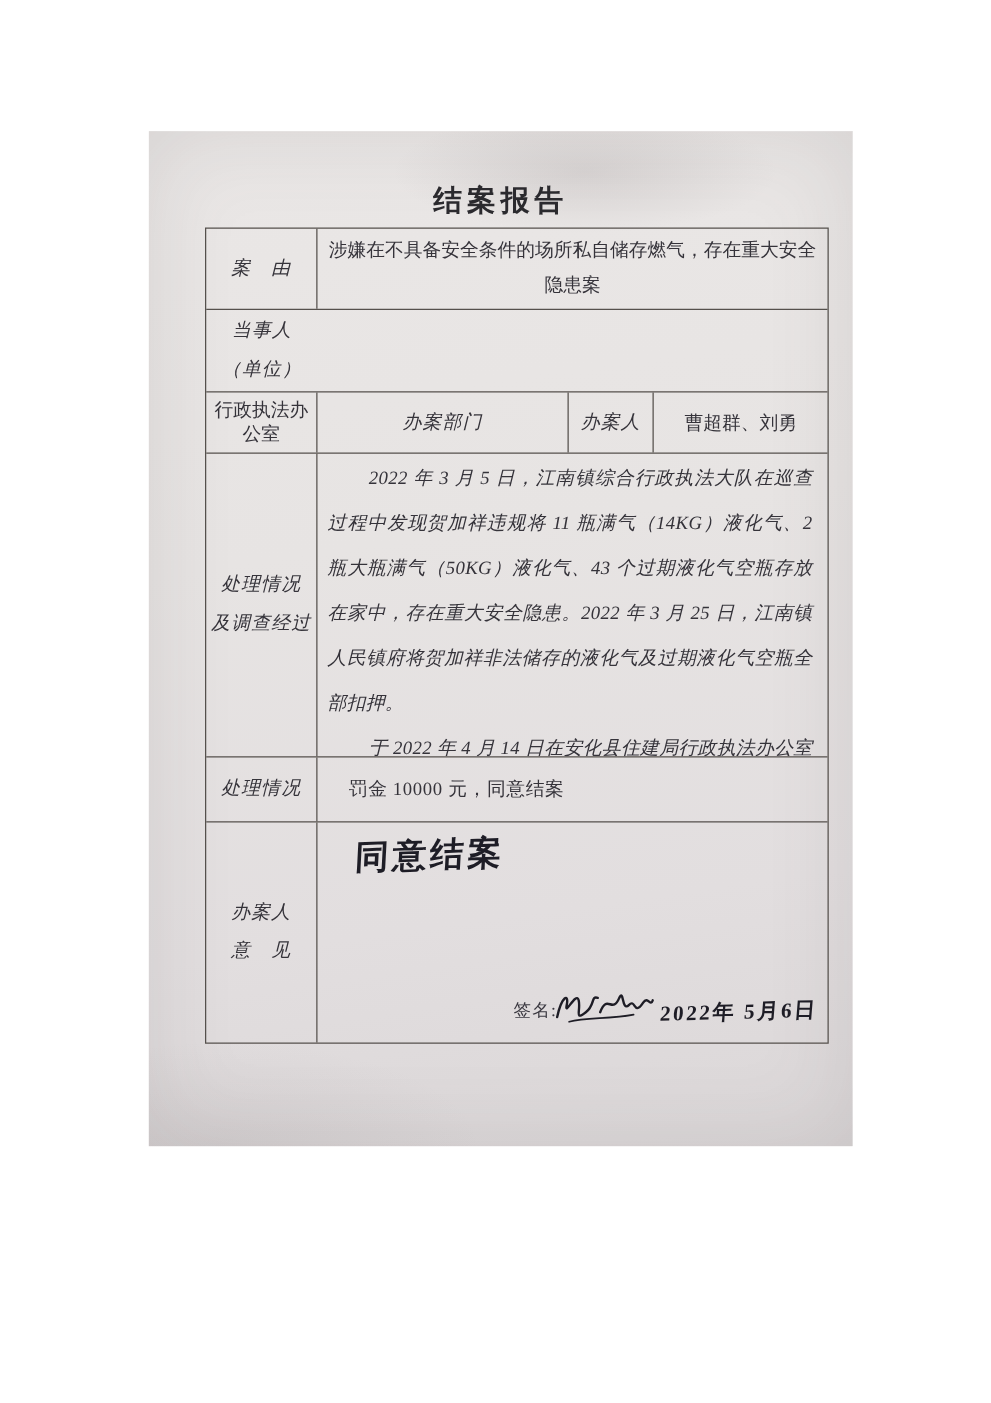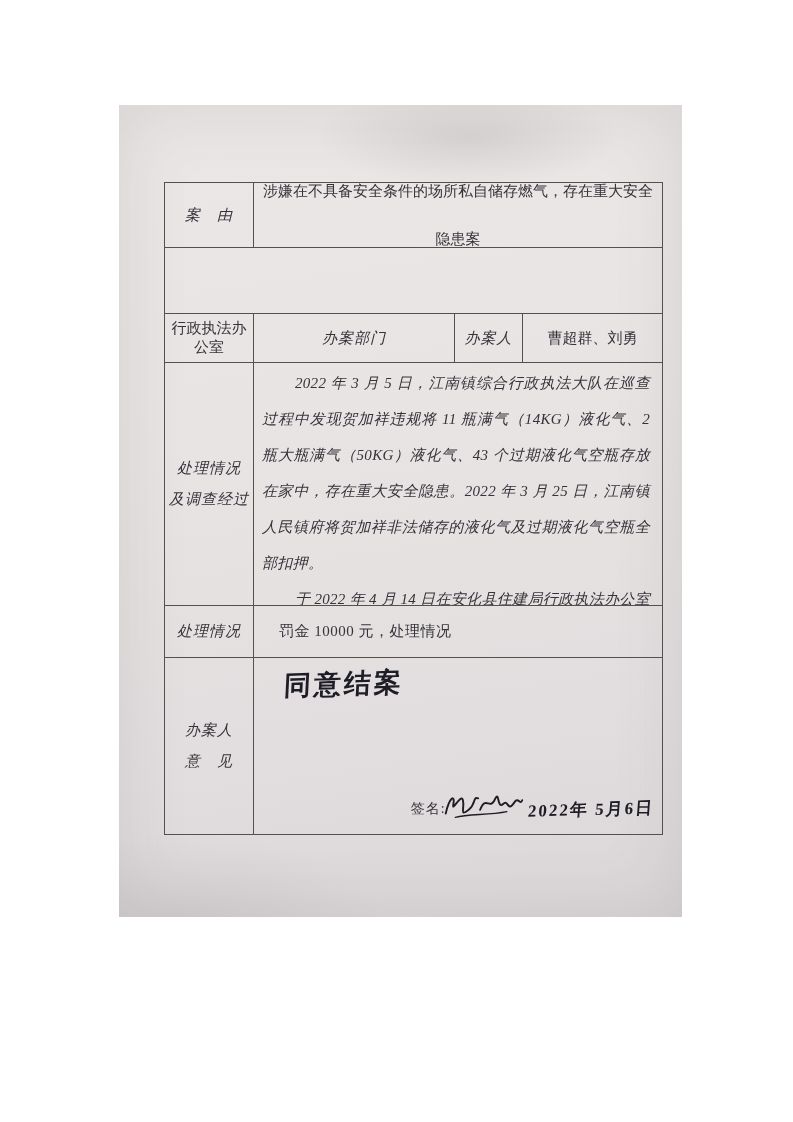--- a/index.html
+++ b/index.html
@@ -91,21 +91,21 @@
     padding: 2px;
     font-style: italic;
   }
   .cell.value {
     display: flex;
     align-items: center;
   }
   .vtext { width: 100%; }
   .center .vtext { text-align: center; }
   .r1 .cell.value { padding: 0 3px; }
-  .r1 .vtext { line-height: 48px; text-align: center; }
+  .r1 .vtext { line-height: 28px; text-align: center; }
   .indented .vtext { text-align: left; padding-left: 25px; letter-spacing: 0.5px; }
   
   .cell.paragraphs {
     display: block;
     padding: 2px 12px 0 8px;
   }
   .cell.paragraphs p {
     margin: 0;
     line-height: 36px;
     text-align: justify;
@@ -151,31 +151,34 @@
     white-space: pre;
     transform: rotate(-1.5deg) skewX(-6deg);
   }
 </style>
 </head>
 <body>
 
 <div class="canvas">
   <div class="photo">
 
+    <h1 class="doc-title">结案报告</h1>
 
     <div class="doc-table">
 
       <div class="row r1">
         <div class="cell label">案　由</div>
         <div class="cell value center">
           <div class="vtext">涉嫌在不具备安全条件的场所私自储存燃气，存在重大安全隐患案</div>
         </div>
       </div>
 
       <div class="row r2">
+        <div class="cell label">当事人
+（单位）</div>
       </div>
 
       <div class="row r3">
         <div class="cell value center">
           <div class="vtext">行政执法办公室</div>
         </div>
         <div class="cell label">办案部门</div>
         <div class="cell label">办案人</div>
         <div class="cell value center">
           <div class="vtext">曹超群、刘勇</div>
@@ -187,21 +190,21 @@
 及调查经过</div>
         <div class="cell paragraphs">
           <p>2022 年 3 月 5 日，江南镇综合行政执法大队在巡查过程中发现贺加祥违规将 11 瓶满气（14KG）液化气、2 瓶大瓶满气（50KG）液化气、43 个过期液化气空瓶存放在家中，存在重大安全隐患。2022 年 3 月 25 日，江南镇人民镇府将贺加祥非法储存的液化气及过期液化气空瓶全部扣押。</p>
           <p>于 2022 年 4 月 14 日在安化县住建局行政执法办公室进行了询问笔录和调查取证。</p>
         </div>
       </div>
 
       <div class="row r5">
         <div class="cell label">处理情况</div>
         <div class="cell value indented">
-          <div class="vtext">罚金 10000 元，处理情况</div>
+          <div class="vtext">罚金 10000 元，同意结案</div>
         </div>
       </div>
 
 
       <div class="row r7">
         <div class="cell label">办案人
 意　见</div>
         <div class="cell opinion-cell">
           <div class="handwriting note">同意结案</div>
           <div class="sign-line">

